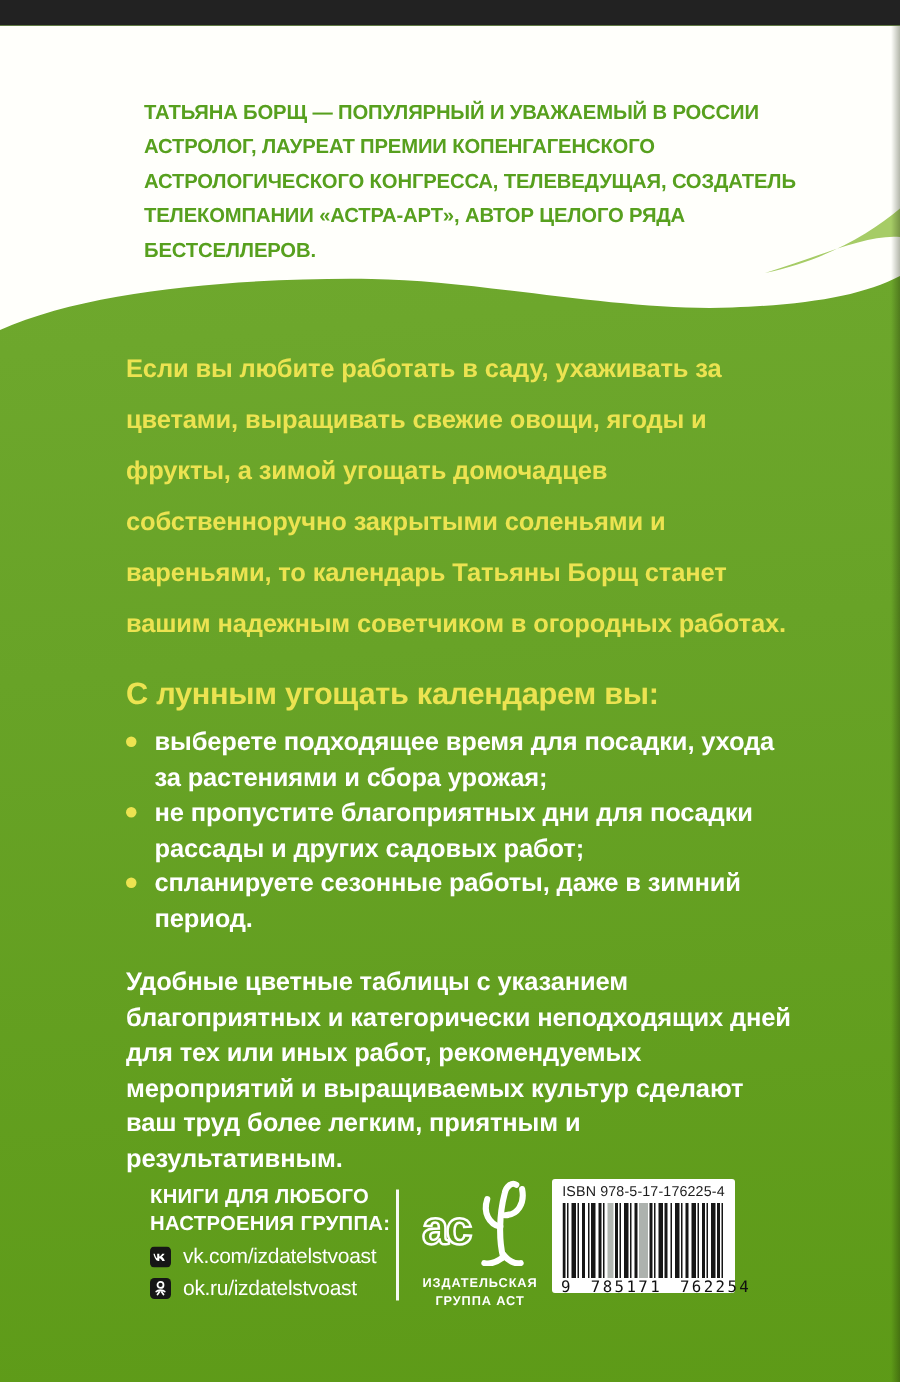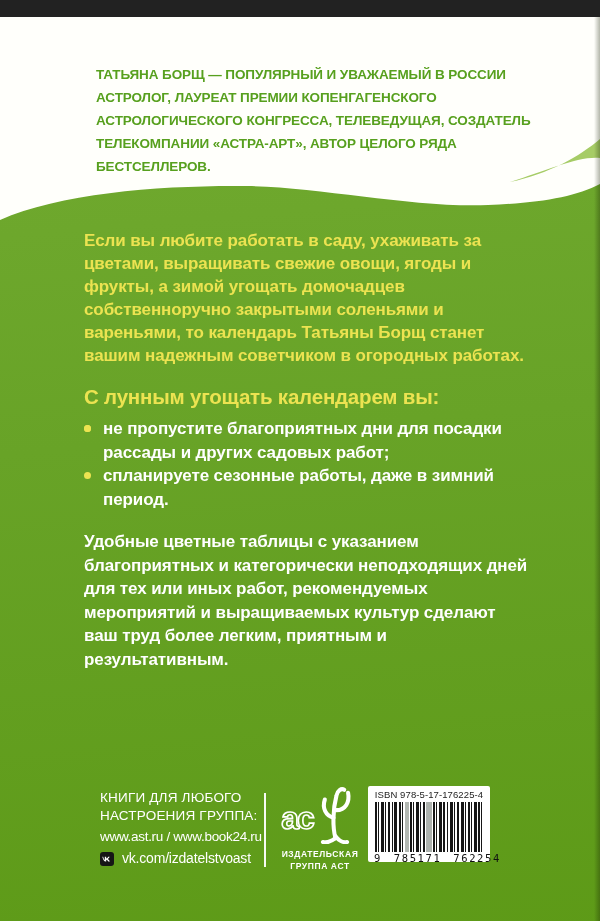--- a/index.html
+++ b/index.html
@@ -11,21 +11,21 @@
   
   .wave-svg{position:absolute;top:0;left:0;display:block;}
   .author-note{
     position:absolute;left:96px;top:46px;width:440px;
     color:#57a01e;font-weight:bold;font-size:13.5px;line-height:23px;
     letter-spacing:-0.1px;text-transform:uppercase;
   }
   
   .blurb{position:absolute;left:84px;top:212px;width:444px;}
   .p-intro{
-    color:#ece351;font-weight:bold;font-size:17px;line-height:23px;
+    color:#ece351;font-weight:bold;font-size:17px;line-height:34px;
     letter-spacing:-0.1px;margin:0;
   }
   .list-heading{
     color:#ece351;font-weight:bold;font-size:20.5px;line-height:26px;
     margin:17px 0 7px 0;letter-spacing:-0.2px;
   }
   .benefits{list-style:none;margin:0;padding:0;}
   .benefits li{
     position:relative;padding-left:19px;color:#ffffff;font-weight:bold;
     font-size:17px;line-height:23.5px;letter-spacing:-0.1px;
@@ -33,21 +33,21 @@
   .benefits .dot{
     position:absolute;left:0;top:8px;width:7px;height:7px;border-radius:50%;
     background:#ece351;
   }
   .p-outro{
     color:#ffffff;font-weight:bold;font-size:17px;line-height:23.5px;
     letter-spacing:-0.1px;margin:19px 0 0 0;
   }
   
   .promo{position:absolute;left:100px;top:772px;width:168px;color:#fff;}
-  .promo .head{font-weight:normal;font-size:13.5px;line-height:17.5px;letter-spacing:0.2px;}
+  .promo .head{font-weight:bold;font-size:13.5px;line-height:17.5px;letter-spacing:0.2px;}
   .promo .sites{font-size:13.5px;line-height:16px;margin-top:5px;letter-spacing:-0.3px;white-space:nowrap;}
   .promo .soc{display:flex;align-items:flex-end;margin-top:5px;white-space:nowrap;}
   .promo .soc .sicon{width:14px;height:14px;margin-right:8px;flex:0 0 auto;}
   .promo .soc .slabel{font-size:14px;letter-spacing:-0.2px;}
   .fdivider{position:absolute;left:264px;top:776px;width:2px;height:74px;background:rgba(255,255,255,0.95);}
   .publisher{position:absolute;left:281px;top:767px;width:78px;text-align:center;color:#fff;}
   .publisher .ptext{font-weight:bold;font-size:8.5px;line-height:11px;letter-spacing:0.6px;margin-top:1px;}
   .barcode-box{
     position:absolute;left:368px;top:769px;width:122px;height:76px;background:#fff;
     border-radius:2px;box-sizing:border-box;padding:3px 6px 0 6px;text-align:center;
@@ -76,43 +76,51 @@
   </svg>
 
   <div class="author-note">Татьяна Борщ — популярный и уважаемый в России астролог, лауреат премии Копенгагенского астрологического конгресса, телеведущая, создатель телекомпании «Астра-Арт», автор целого ряда бестселлеров.</div>
 
   <div class="blurb">
     <p class="p-intro">Если вы любите работать в саду, ухаживать за цветами, выращивать свежие овощи, ягоды и фрукты, а зимой угощать домочадцев собственноручно закрытыми соленьями и вареньями, то календарь Татьяны Борщ станет вашим надежным советчиком в огородных работах.</p>
     <div class="list-heading">С лунным угощать календарем вы:</div>
     <ul class="benefits">
       <li>
         <span class="dot"></span>
+        <span>выберете подходящее время для посадки, ухода за растениями и сбора урожая;</span>
       </li>
       <li>
         <span class="dot"></span>
         <span>не пропустите благоприятных дни для посадки рассады и других садовых работ;</span>
       </li>
       <li>
         <span class="dot"></span>
         <span>спланируете сезонные работы, даже в зимний период.</span>
       </li>
     </ul>
     <p class="p-outro">Удобные цветные таблицы с указанием благоприятных и категорически неподходящих дней для тех или иных работ, рекомендуемых мероприятий и выращиваемых культур сделают ваш труд более легким, приятным и результативным.</p>
   </div>
 
   <div class="promo">
     <div class="head">КНИГИ ДЛЯ ЛЮБОГО</div>
     <div class="head">НАСТРОЕНИЯ ГРУППА:</div>
-    <div class="sites">www.ast.ru / www.book24.ru</div>
     <div class="soc">
       <svg class="sicon" viewBox="0 0 14 14" aria-hidden="true">
         <rect x="0" y="0" width="14" height="14" rx="3" fill="#161616"></rect>
         <path d="M2.3,4.8 C3.0,7.9 4.3,9.6 5.5,9.6 L6.2,9.6 L6.2,7.8 C7.1,7.9 7.8,8.7 8.2,9.6 L9.9,9.6 C9.4,8.3 8.6,7.3 7.8,6.9 C8.5,6.4 9.3,5.6 9.7,4.8 L8.1,4.8 C7.7,5.7 6.9,6.5 6.2,6.6 L6.2,4.8 L4.8,4.8 L4.8,7.9 C4.1,7.5 3.4,6.1 3.2,4.8 Z" fill="#ffffff"></path>
       </svg>
       <span class="slabel">vk.com/izdatelstvoast</span>
+    </div>
+    <div class="soc">
+      <svg class="sicon" viewBox="0 0 14 14" aria-hidden="true">
+        <rect x="0" y="0" width="14" height="14" rx="3" fill="#161616"></rect>
+        <circle cx="7" cy="4.6" r="2" fill="none" stroke="#ffffff" stroke-width="1.2"></circle>
+        <path d="M4.2,9 C5.2,7.9 8.8,7.9 9.8,9 M5,11 L6.3,9.2 M9,11 L7.7,9.2" fill="none" stroke="#ffffff" stroke-width="1.2" stroke-linecap="round"></path>
+      </svg>
+      <span class="slabel">ok.ru/izdatelstvoast</span>
     </div>
   </div>
 
   <div class="fdivider"></div>
 
   <div class="publisher">
     <svg width="78" height="60" viewBox="0 0 80 62" aria-hidden="true">
       <text x="0" y="47" font-size="33" font-weight="bold" font-family="Liberation Sans, DejaVu Sans, sans-serif" fill="none" stroke="#ffffff" stroke-width="1.7" letter-spacing="-2">ас</text>
       <g stroke="#ffffff" stroke-width="4.2" fill="none" stroke-linecap="round" transform="translate(40,2)">
         <path d="M16,54 C13,43 13,25 17,10 C18,5 22,2 25,4"></path>

